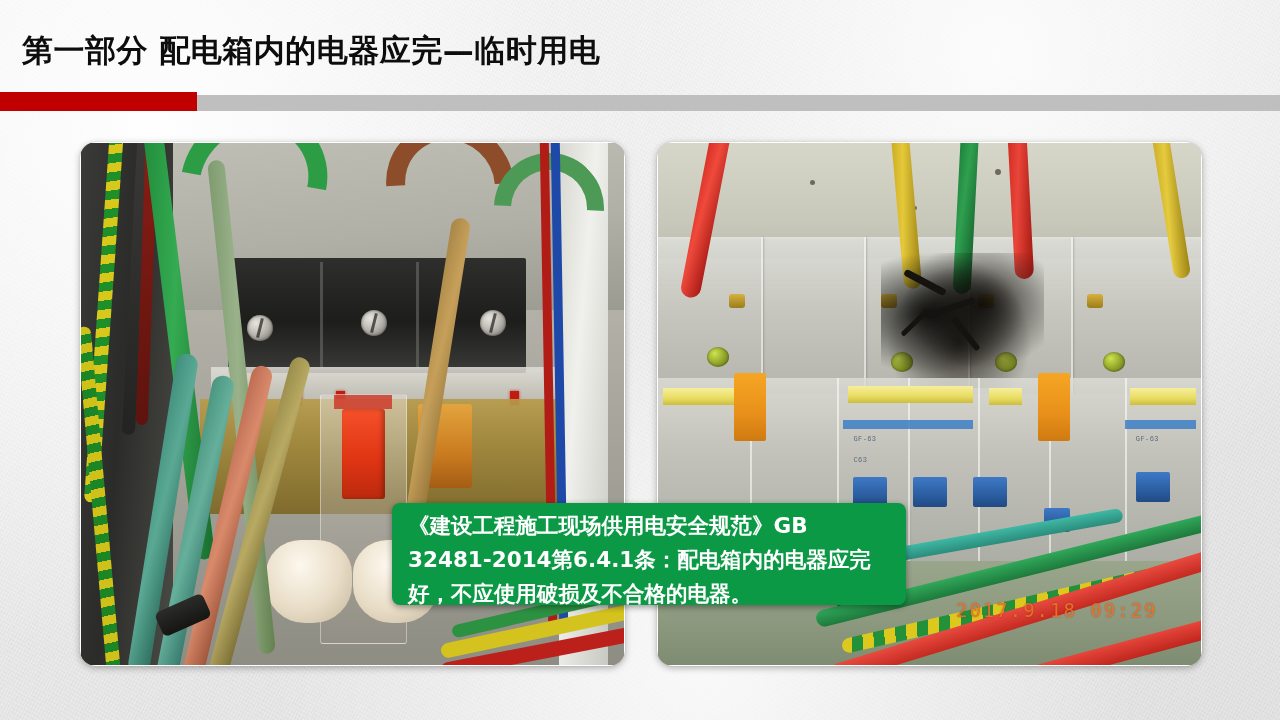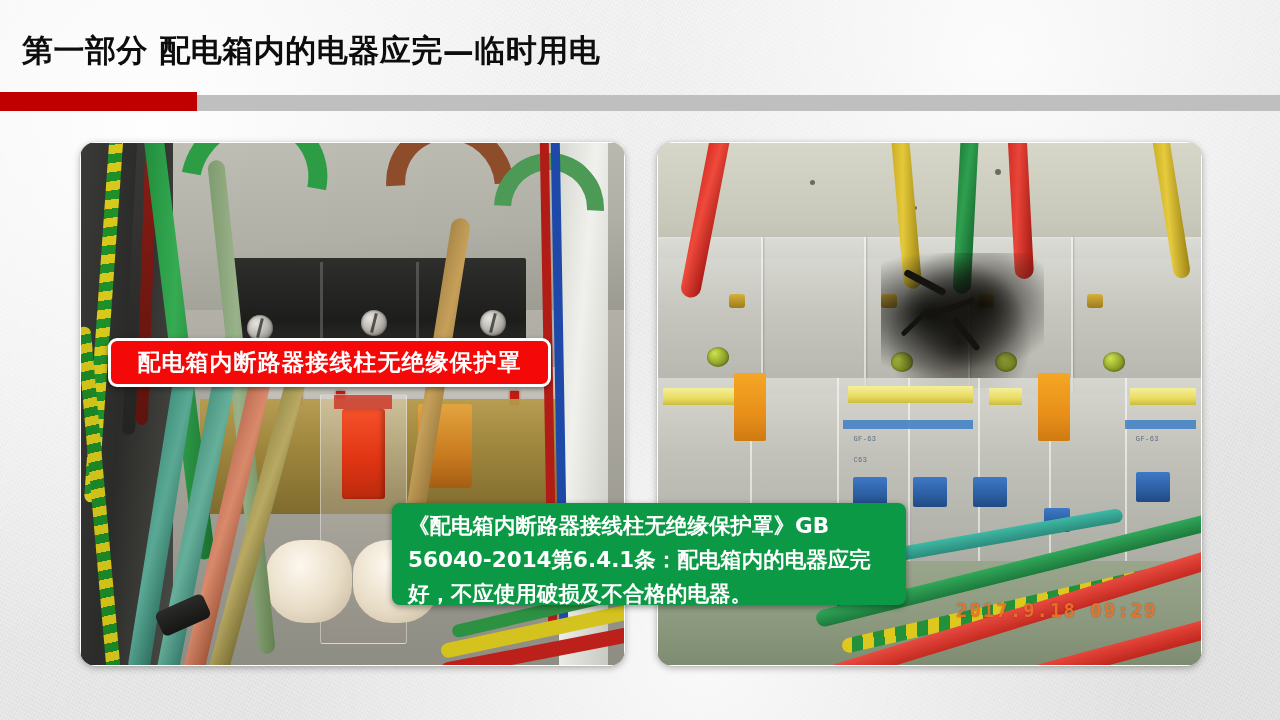--- a/index.html
+++ b/index.html
@@ -307,21 +307,21 @@
   .p-r .c-green{ position:absolute; left:28%; bottom:17%; width:80%; height:17px; background: linear-gradient(180deg,#31a85a,#1d7a3c); border-radius:20px; transform: rotate(-14deg);}
   .p-r .c-yg   { position:absolute; left:33%; bottom:11%; width:76%; height:15px; background: repeating-linear-gradient(100deg,#ddc81e 0px,#ddc81e 11px,#23903a 11px,#23903a 22px); border-radius:20px; transform: rotate(-13deg);}
   .p-r .c-teal { position:absolute; left:26%; bottom:22%; width:60%; height:14px; background: linear-gradient(180deg,#3fb8a4,#2b8c7c); border-radius:20px; transform: rotate(-10deg);}
 
   .timestamp {
     position:absolute;
     right: 8%;
     bottom: 8.5%;
     font-family: "DejaVu Sans Mono", "Liberation Mono", monospace;
     font-size: 19px;
-    font-weight: bold;
+    font-weight: normal;
     color: #e8732a;
     letter-spacing: 2px;
     text-shadow: 0 0 2px rgba(120,40,0,0.55);
     opacity: 0.92;
     white-space: nowrap;
   }
 
   
   .callout-red {
     position: absolute;
@@ -491,22 +491,21 @@
       <div class="c-teal"></div>
       <div class="c-green"></div>
       <div class="c-yg"></div>
       <div class="c-red1"></div>
       <div class="c-red2"></div>
 
       <div class="timestamp">2017.9.18  09:29</div>
     </div>
   </div>
 
-  <div class="callout-red left">配电箱内断路器接线柱无绝缘保护罩</div>
 
 
   <div class="callout-green">
-    <div>《配电箱内断路器接线柱无绝缘保护罩》GB</div>
-    <div>56040-2014第6.4.1条：配电箱内的电器应完</div>
+    <div>《建设工程施工现场供用电安全规范》GB</div>
+    <div>32481-2014第6.4.1条：配电箱内的电器应完</div>
     <div>好，不应使用破损及不合格的电器。</div>
   </div>
 
 </div>
 
 </body></html>

